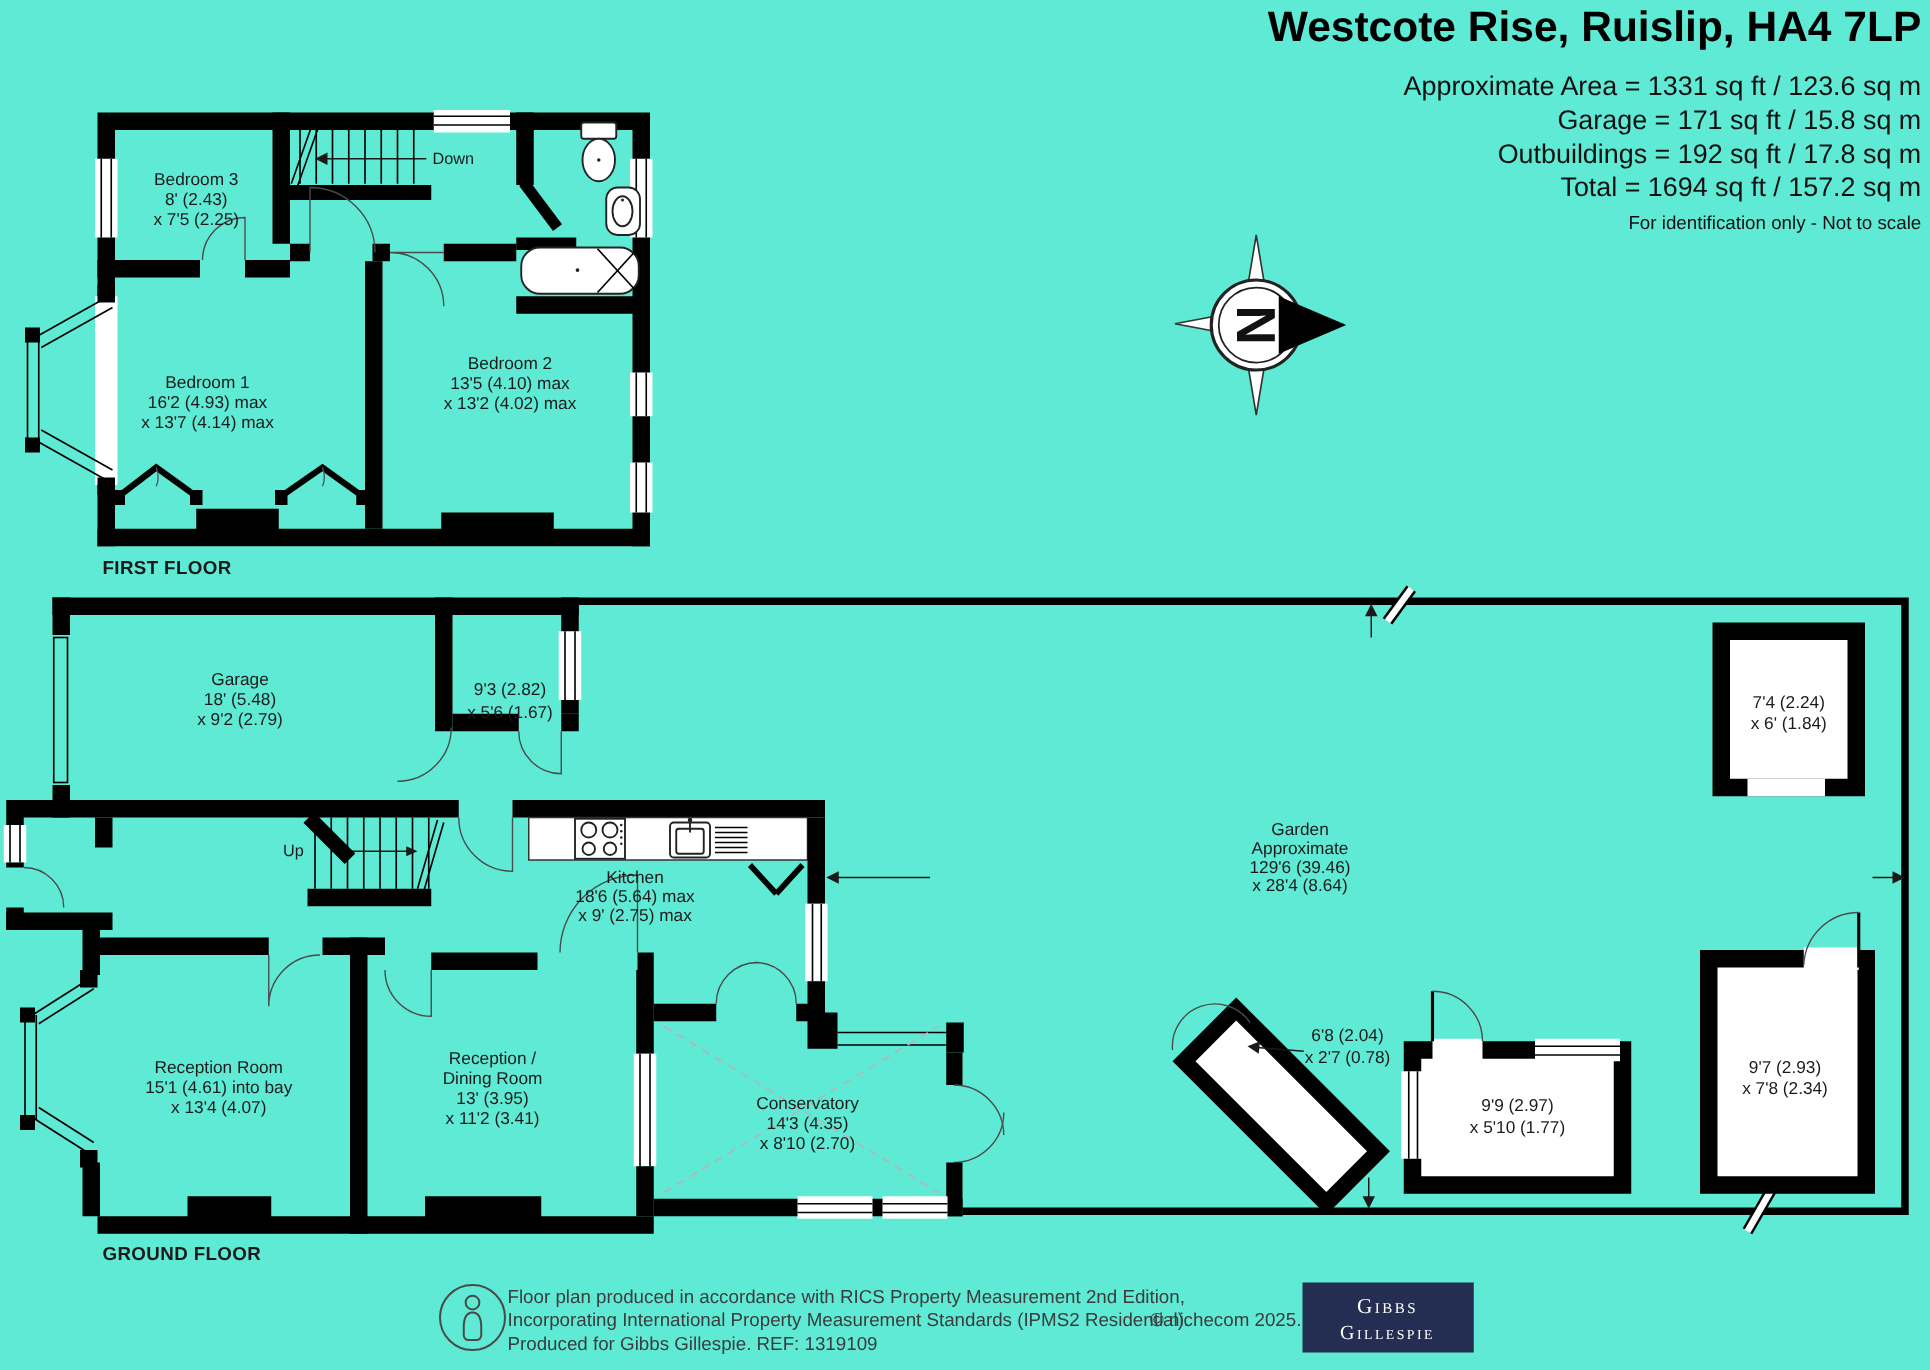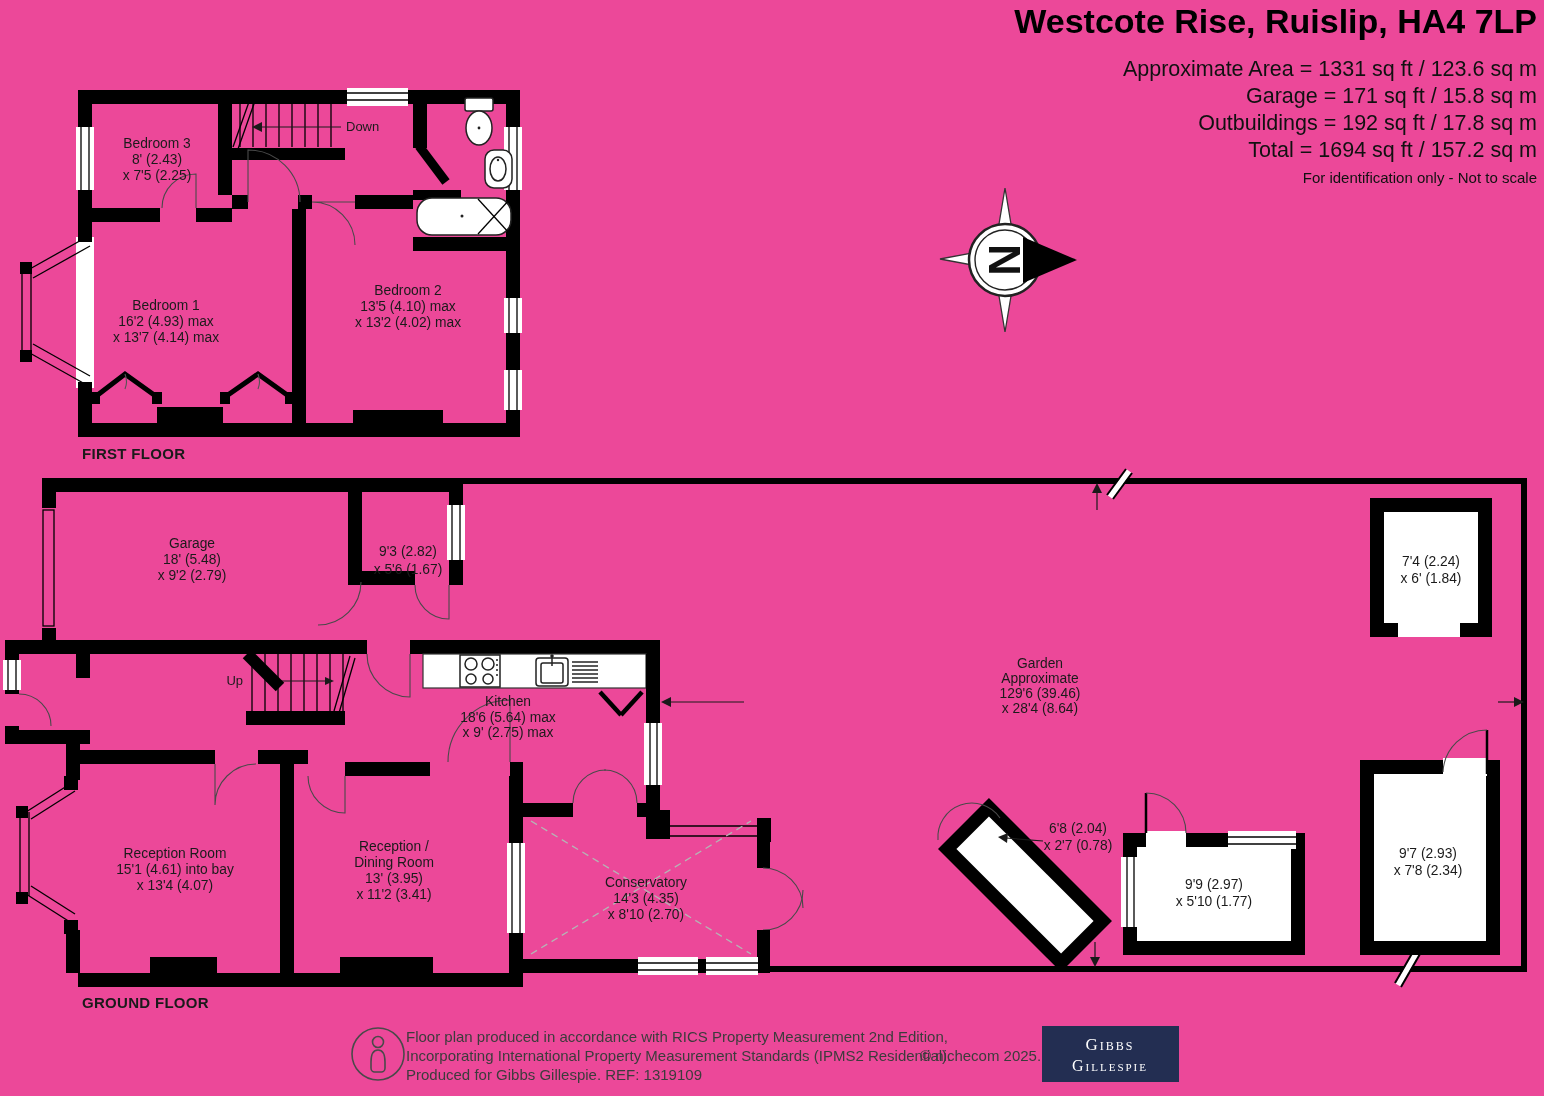--- a/index.html
+++ b/index.html
@@ -1,16 +1,16 @@
 <!DOCTYPE html>
 <html><head>
 <meta charset="utf-8">
 <style>
   html,body{margin:0;padding:0;background:#fff;}
-  .page{position:relative;width:1544px;height:1096px;background:#ec4899;overflow:hidden;
+  .page{position:relative;width:1544px;height:1096px;background:#5eead4;overflow:hidden;
         font-family:"Liberation Sans",sans-serif;}
   svg{display:block}
   
   .w{fill:#000;}
   .wh{fill:#fff;}
   
   .g{stroke:#000;stroke-width:1.3;fill:none;}
   .door{stroke:#4a4a4a;stroke-width:1.1;fill:none;}
   .fix{stroke:#222;stroke-width:1.5;fill:#fff;}
   .dash{stroke:#b5b5b5;stroke-width:1.3;fill:none;stroke-dasharray:7 5;}

